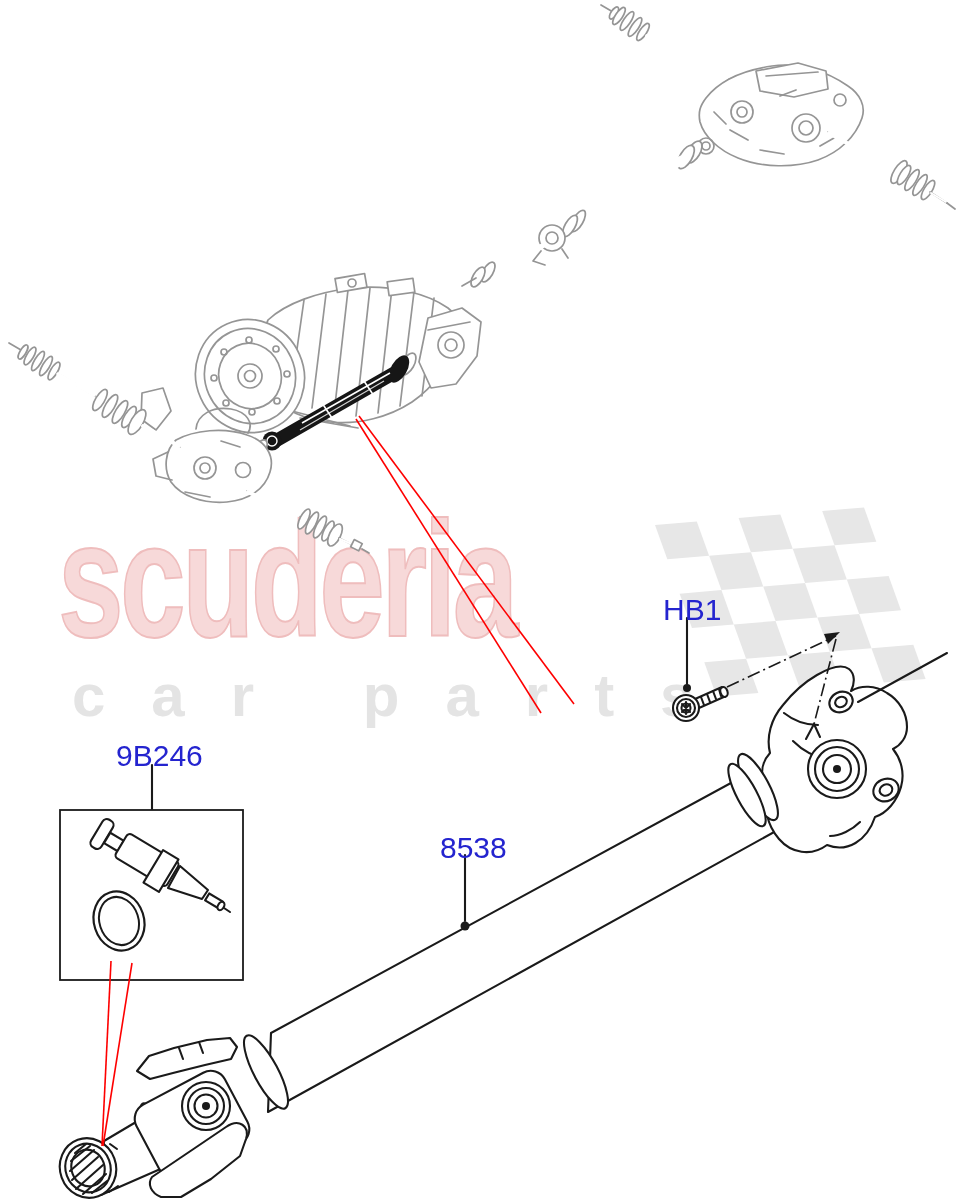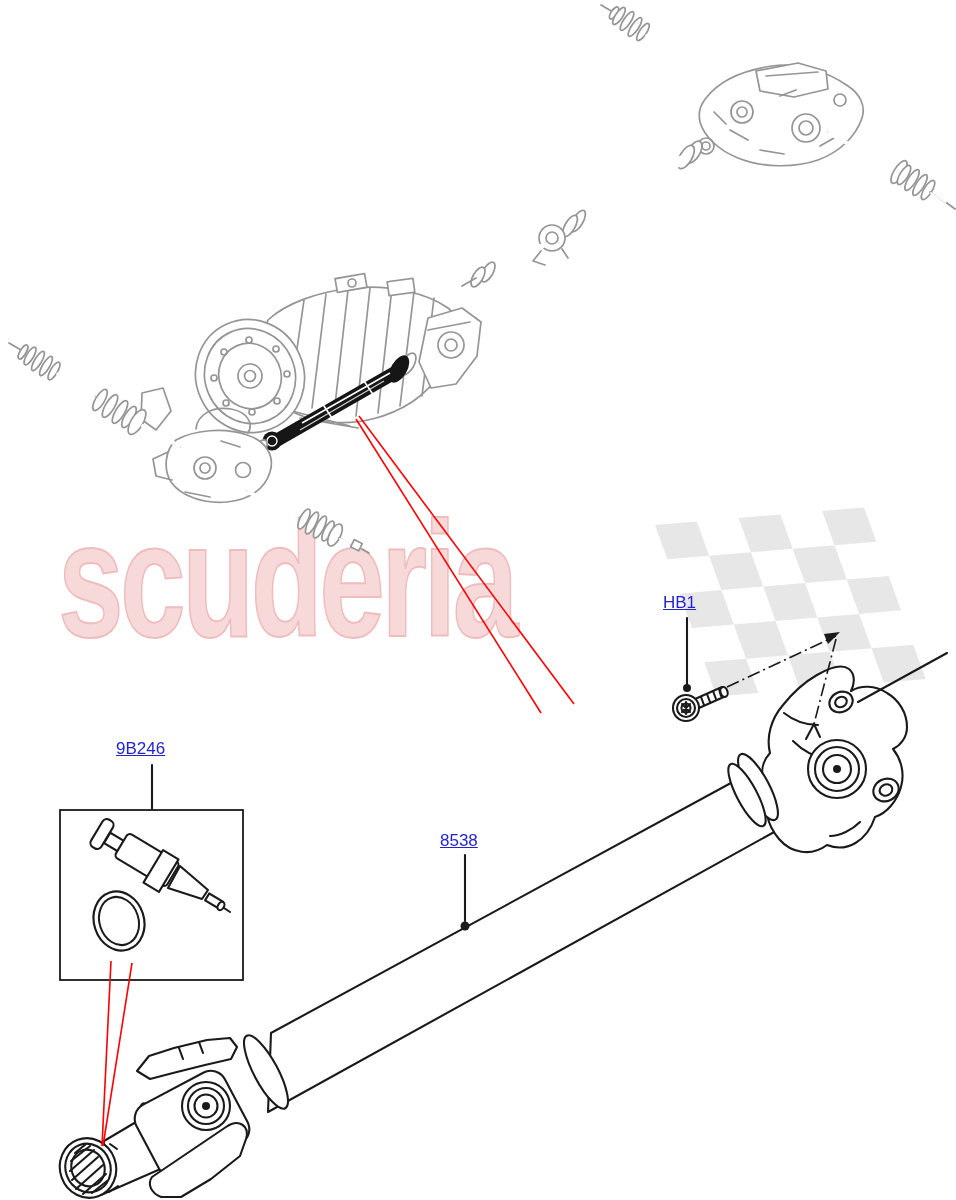--- a/index.html
+++ b/index.html
@@ -14,41 +14,42 @@
     position:absolute;left:58px;top:498px;font-size:164px;line-height:1;font-weight:bold;
     letter-spacing:-5px;color:var(--brand-pink-fill);
     -webkit-text-stroke:2px var(--brand-pink-edge);
     transform:scaleX(.72);transform-origin:left top;white-space:nowrap;user-select:none;
   }
   .wm-sub{
     position:absolute;left:72px;top:666px;font-size:60px;line-height:1;font-weight:bold;
     letter-spacing:46px;color:var(--subtitle-gray);white-space:nowrap;user-select:none;
   }
   svg.art{position:absolute;left:0;top:0;}
-  .lbl{position:absolute;font-size:17px;color:var(--label-blue);cursor:pointer;white-space:nowrap;text-decoration:underline;}
+  .lbl{position:absolute;font-size:30px;color:var(--label-blue);cursor:pointer;white-space:nowrap;}
   .lbl-hb1{left:663px;top:593px;}
   .lbl-kit{left:116px;top:739px;}
   .lbl-shaft{left:440px;top:831px;}
 
   
   .g  {stroke:var(--overview-gray);fill:none;stroke-width:1.7;stroke-linecap:round;stroke-linejoin:round;}
   .gf {stroke:var(--overview-gray);fill:#fff;stroke-width:1.7;stroke-linecap:round;stroke-linejoin:round;}
   .gw {stroke:#fff;fill:none;stroke-linecap:round;}
   .k  {stroke:var(--ink);fill:none;stroke-width:2.1;stroke-linecap:round;stroke-linejoin:round;}
   .kf {stroke:var(--ink);fill:#fff;stroke-width:2.1;stroke-linecap:round;stroke-linejoin:round;}
   .kd {stroke:var(--ink);fill:none;stroke-width:1.6;stroke-dasharray:13 4 2 4;}
   .red{stroke:var(--leader-red);fill:none;stroke-width:1.6;}
   .cell{fill:var(--flag-gray);}
 </style>
 </head>
 <body>
 
 <div class="canvas">
 
   <div class="wm-brand">scuderia</div>
+  <div class="wm-sub">car parts</div>
 
   <svg class="art" width="956" height="1200" viewBox="0 0 956 1200">
 
     <g transform="matrix(0.95,-0.08,0.28,0.78,655,525)">
       <rect class="cell" x="0" y="0" width="44" height="44"></rect>
       <rect class="cell" x="88" y="0" width="44" height="44"></rect>
       <rect class="cell" x="176" y="0" width="44" height="44"></rect>
       <rect class="cell" x="44" y="44" width="44" height="44"></rect>
       <rect class="cell" x="132" y="44" width="44" height="44"></rect>
       <rect class="cell" x="0" y="88" width="44" height="44"></rect>

